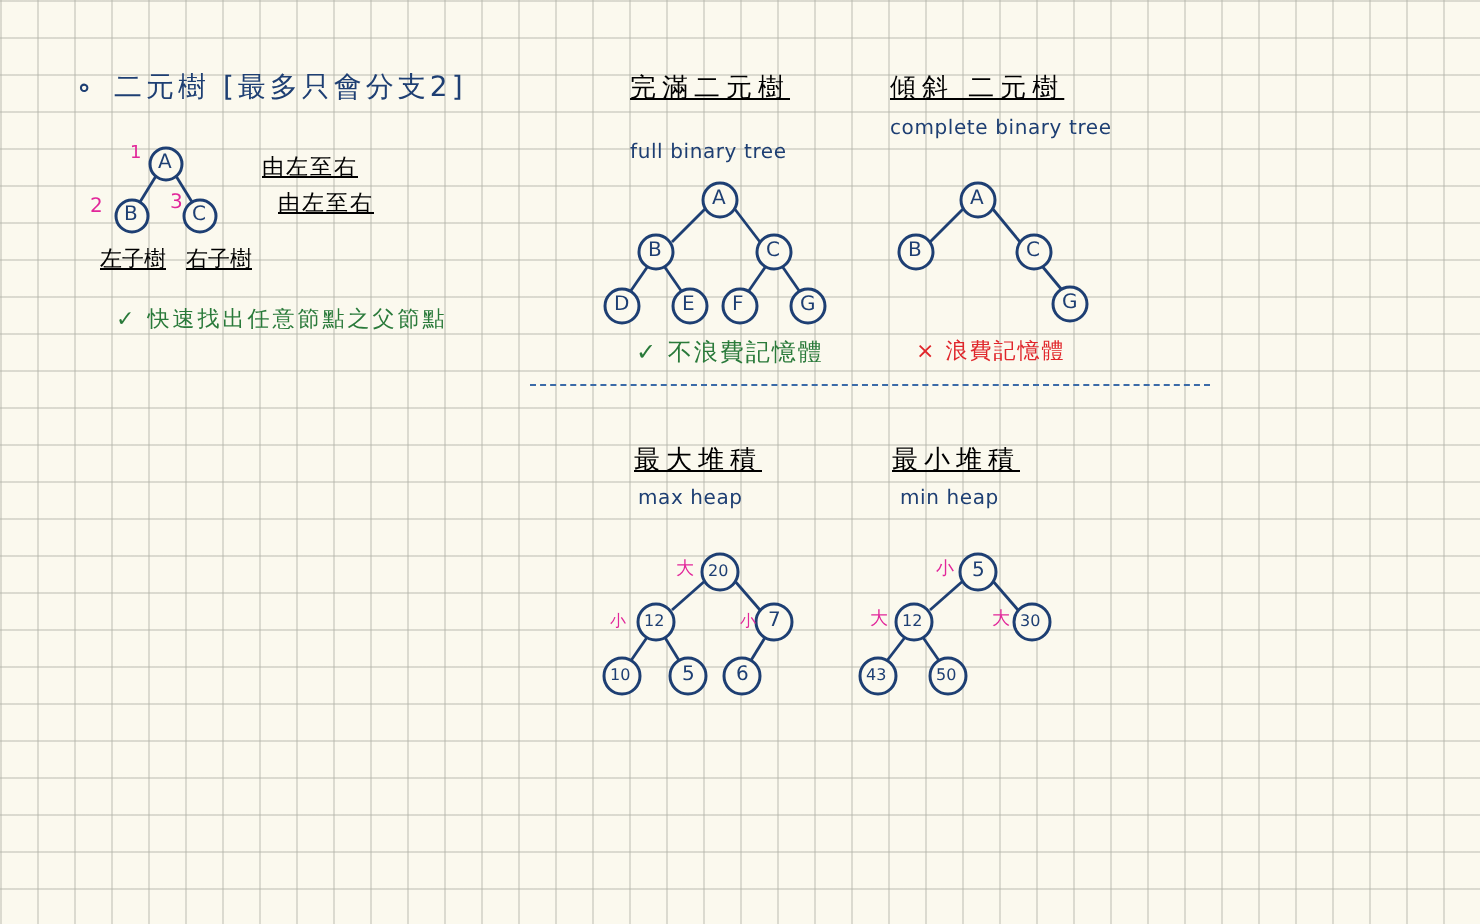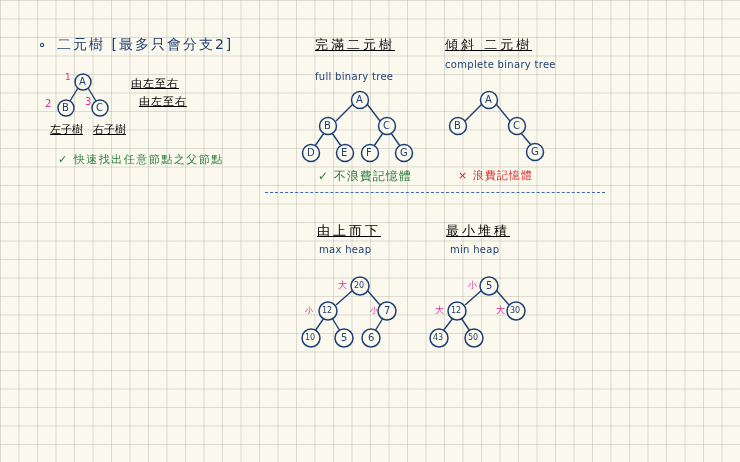--- a/index.html
+++ b/index.html
@@ -118,21 +118,21 @@
 <div class="t lblue cjk" style="left:445px;top:38px;">傾斜 二元樹</div>
 <div class="t navy en" style="left:445px;top:60px;">complete binary tree</div>
 <div class="t navy" style="left:485px;top:95px;font-size:10px;">A</div>
 <div class="t navy" style="left:454px;top:121px;font-size:10px;">B</div>
 <div class="t navy" style="left:513px;top:121px;font-size:10px;">C</div>
 <div class="t navy" style="left:531px;top:147px;font-size:10px;">G</div>
 <div class="t red" style="left:458px;top:170px;font-size:11px;letter-spacing:1px;">× 浪費記憶體</div>
 
 <div class="dash"></div>
 
-<div class="t lblue cjk" style="left:317px;top:224px;">由上而下</div>
+<div class="t lblue cjk" style="left:317px;top:224px;">最大堆積</div>
 <div class="t navy en" style="left:319px;top:245px;">max heap</div>
 <div class="t navy" style="left:354px;top:282px;font-size:8px;">20</div>
 <div class="t navy" style="left:322px;top:307px;font-size:8px;">12</div>
 <div class="t navy" style="left:384px;top:306px;font-size:10px;">7</div>
 <div class="t navy" style="left:305px;top:334px;font-size:8px;">10</div>
 <div class="t navy" style="left:341px;top:333px;font-size:10px;">5</div>
 <div class="t navy" style="left:368px;top:333px;font-size:10px;">6</div>
 <div class="t pink" style="left:338px;top:281px;font-size:9px;">大</div>
 <div class="t pink" style="left:305px;top:307px;font-size:8px;">小</div>
 <div class="t pink" style="left:370px;top:307px;font-size:8px;">小</div>

